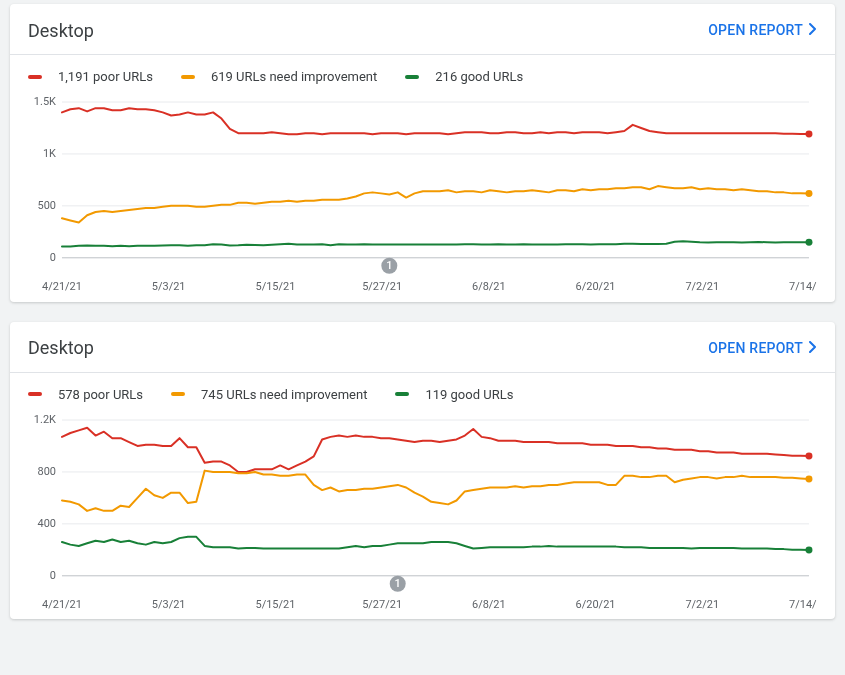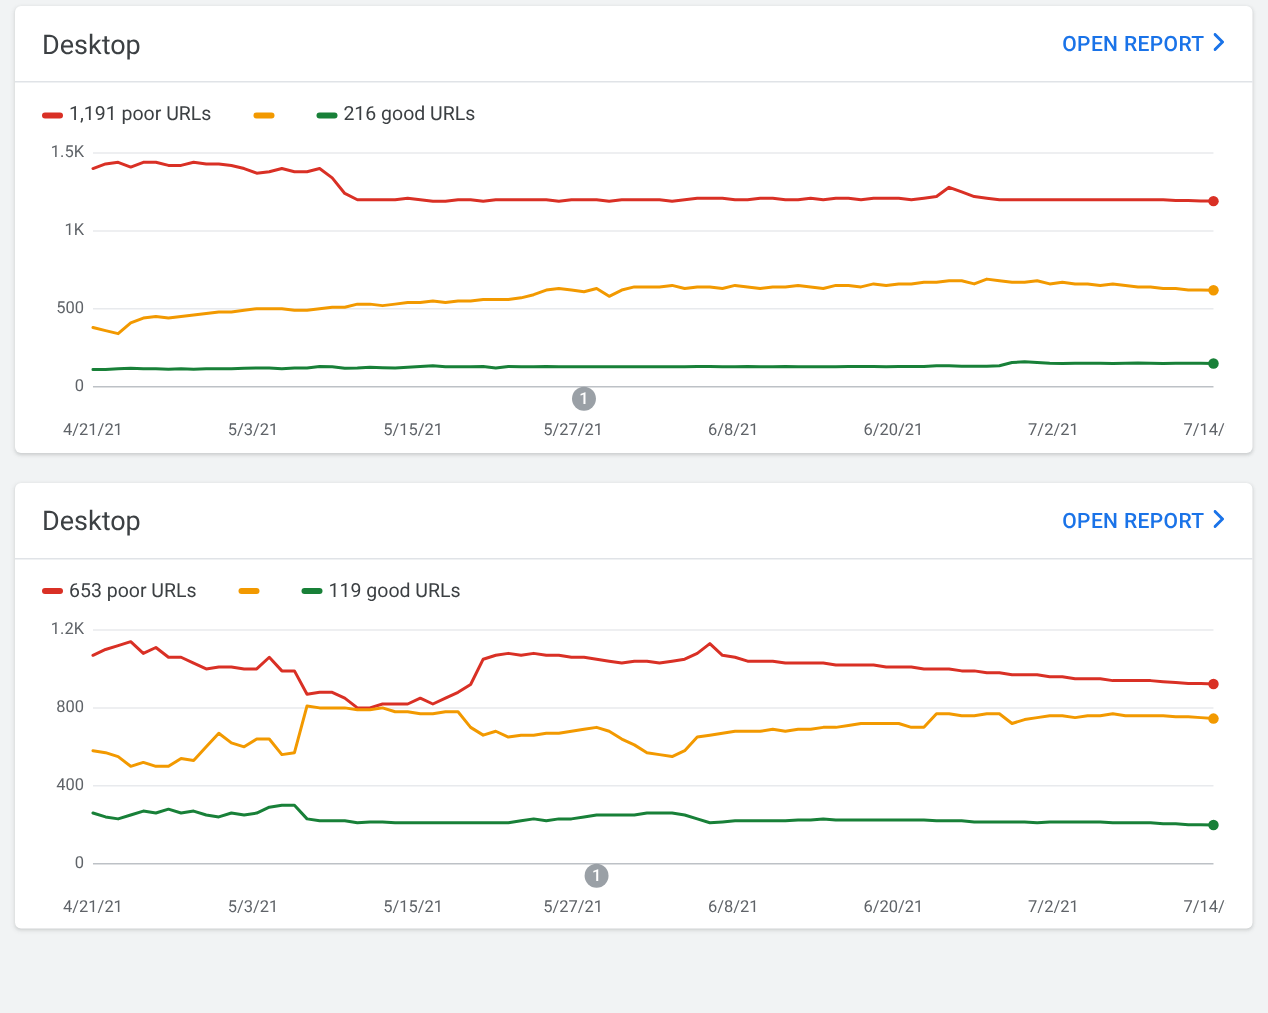--- a/index.html
+++ b/index.html
@@ -51,21 +51,21 @@
     background: #e0e3e7;
     margin: 0;
   }
   .legend {
     display: flex;
     gap: 28px;
     padding: 14px 18px 12px 18px;
     font-size: 13px;
     color: #3c4043;
   }
-  .legend-item { display: flex; align-items: center; gap: 4px; }
+  .legend-item { display: flex; align-items: center; gap: 16px; }
   .swatch {
     width: 14px; height: 4px; border-radius: 2px;
     display: inline-block;
   }
   .chart-wrap {
     position: relative;
     padding: 0 18px 6px 18px;
   }
   .chart-svg { display: block; width: 100%; }
   .ytick-label {
@@ -105,20 +105,21 @@
       </div>
     </div>
     <div class="divider"></div>
     <div class="legend">
       <div class="legend-item">
         <span class="swatch" style="background: rgb(217, 48, 37);"></span>
         <span>1,191 poor URLs</span>
       </div>
       <div class="legend-item">
         <span class="swatch" style="background: rgb(242, 153, 0);"></span>
+        <span>619 URLs need improvement</span>
       </div>
       <div class="legend-item">
         <span class="swatch" style="background: rgb(24, 128, 56);"></span>
         <span>216 good URLs</span>
       </div>
     </div>
     <div class="chart-wrap">
       <svg class="chart-svg" viewBox="0 0 790 200">
           <line x1="34" x2="782" y1="162" y2="162" class="axis-line"></line>
           <text x="28" y="162" class="ytick-label">0</text>
@@ -157,24 +158,25 @@
           <svg viewBox="0 0 8 12">
               <path d="M1 1 L6 6 L1 11" fill="none" stroke="#1a73e8" stroke-width="2" stroke-linecap="round" stroke-linejoin="round"></path>
             </svg>
         </span>
       </div>
     </div>
     <div class="divider"></div>
     <div class="legend">
       <div class="legend-item">
         <span class="swatch" style="background: rgb(217, 48, 37);"></span>
-        <span>653 poor URLs</span>
+        <span>578 poor URLs</span>
       </div>
       <div class="legend-item">
         <span class="swatch" style="background: rgb(242, 153, 0);"></span>
+        <span>745 URLs need improvement</span>
       </div>
       <div class="legend-item">
         <span class="swatch" style="background: rgb(24, 128, 56);"></span>
         <span>119 good URLs</span>
       </div>
     </div>
     <div class="chart-wrap">
       <svg class="chart-svg" viewBox="0 0 790 200">
           <line x1="34" x2="782" y1="162" y2="162" class="axis-line"></line>
           <text x="28" y="162" class="ytick-label">0</text>

